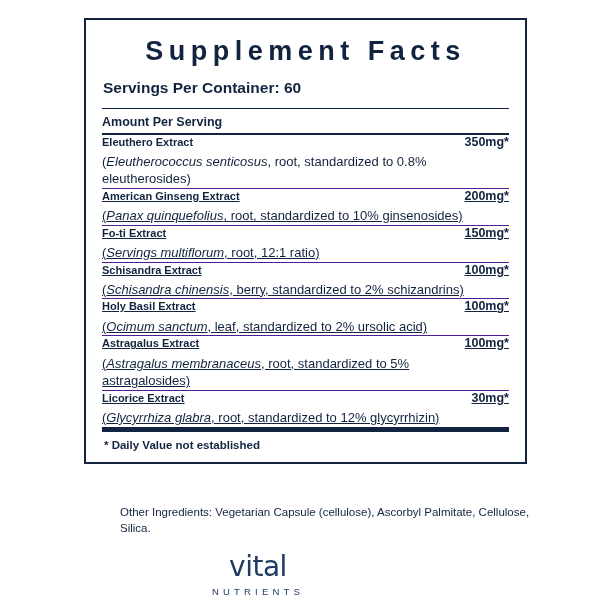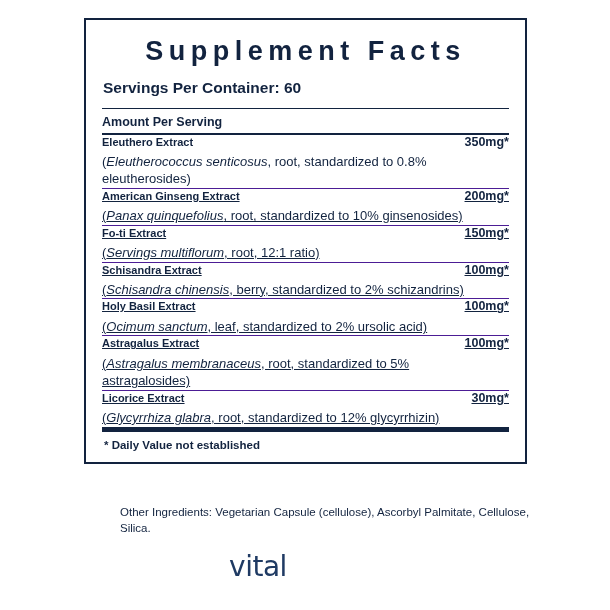--- a/index.html
+++ b/index.html
@@ -233,15 +233,16 @@
 
     <div class="rule-thick"></div>
 
     <div class="footnote">* Daily Value not established</div>
   </div>
 
   <div class="other-ing">Other Ingredients: Vegetarian Capsule (cellulose), Ascorbyl Palmitate, Cellulose, Silica.</div>
 
   <div class="brand">
     <div class="brand-name">vital</div>
+    <div class="brand-sub">NUTRIENTS</div>
   </div>
 
 </div>
 
 </body></html>

